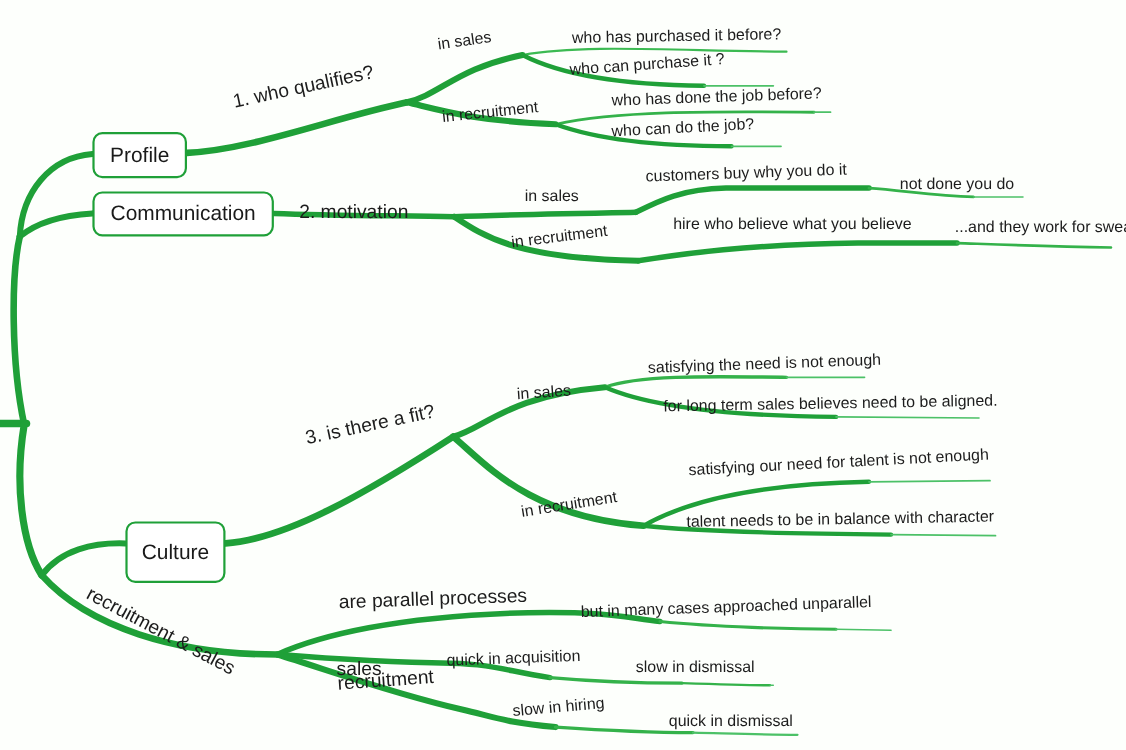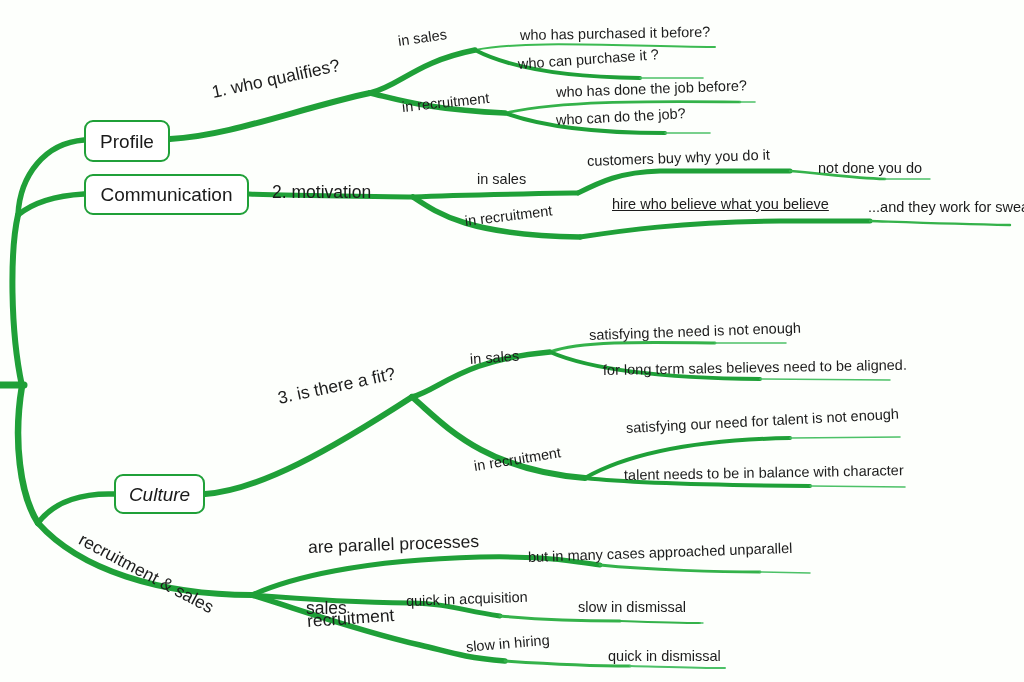--- a/index.html
+++ b/index.html
@@ -143,21 +143,21 @@
   </svg>
 
   <div class="node-box" style="left:84px; top:174px; width:165px; height:41px;">
     <span>Communication</span>
   </div>
 
   <div class="node-box" style="left:84px; top:120px; width:86px; height:42px;">
     <span>Profile</span>
   </div>
 
-  <div class="node-box" style="left:114px; top:474px; width:91px; height:40px;font-style:italic;">
+  <div class="node-box" style="left:114px; top:474px; width:91px; height:56px;">
     <span>Culture</span>
   </div>
 
   <div class="lbl big" style="left:212px; top:82px; transform:rotate(-12deg);">1. who qualifies?</div>
 
   <div class="lbl mid" style="left:398px; top:33px; transform:rotate(-8deg);">in sales</div>
 
   <div class="lbl mid" style="left:402px; top:99px; transform:rotate(-6deg);">in recruitment</div>
 
   <div class="lbl mid" style="left:520px; top:27px; transform:rotate(-1deg);">who has purchased it before?</div>
@@ -171,21 +171,21 @@
   <div class="lbl big" style="left:272px; top:170px;margin-top:12px;">2. motivation</div>
 
   <div class="lbl mid" style="left:477px; top:171px;">in sales</div>
 
   <div class="lbl mid" style="left:465px; top:213px; transform:rotate(-7deg);">in recruitment</div>
 
   <div class="lbl mid" style="left:587px; top:153px; transform:rotate(-2deg);">customers buy why you do it</div>
 
   <div class="lbl mid" style="left:818px; top:160px;">not done you do</div>
 
-  <div class="lbl mid" style="left:612px; top:196px;text-decoration:underline;">hire who believe what you believe</div>
+  <div class="lbl mid" style="left:612px; top:196px;">hire who believe what you believe</div>
 
   <div class="lbl mid" style="left:868px; top:199px;">...and they work for sweat</div>
 
   <div class="lbl big" style="left:278px; top:388px; transform:rotate(-12deg);">3. is there a fit?</div>
 
   <div class="lbl mid" style="left:470px; top:351px; transform:rotate(-4deg);">in sales</div>
 
   <div class="lbl mid" style="left:474px; top:458px; transform:rotate(-9deg);">in recruitment</div>
 
   <div class="lbl mid" style="left:589px; top:327px; transform:rotate(-2deg);">satisfying the need is not enough</div>

